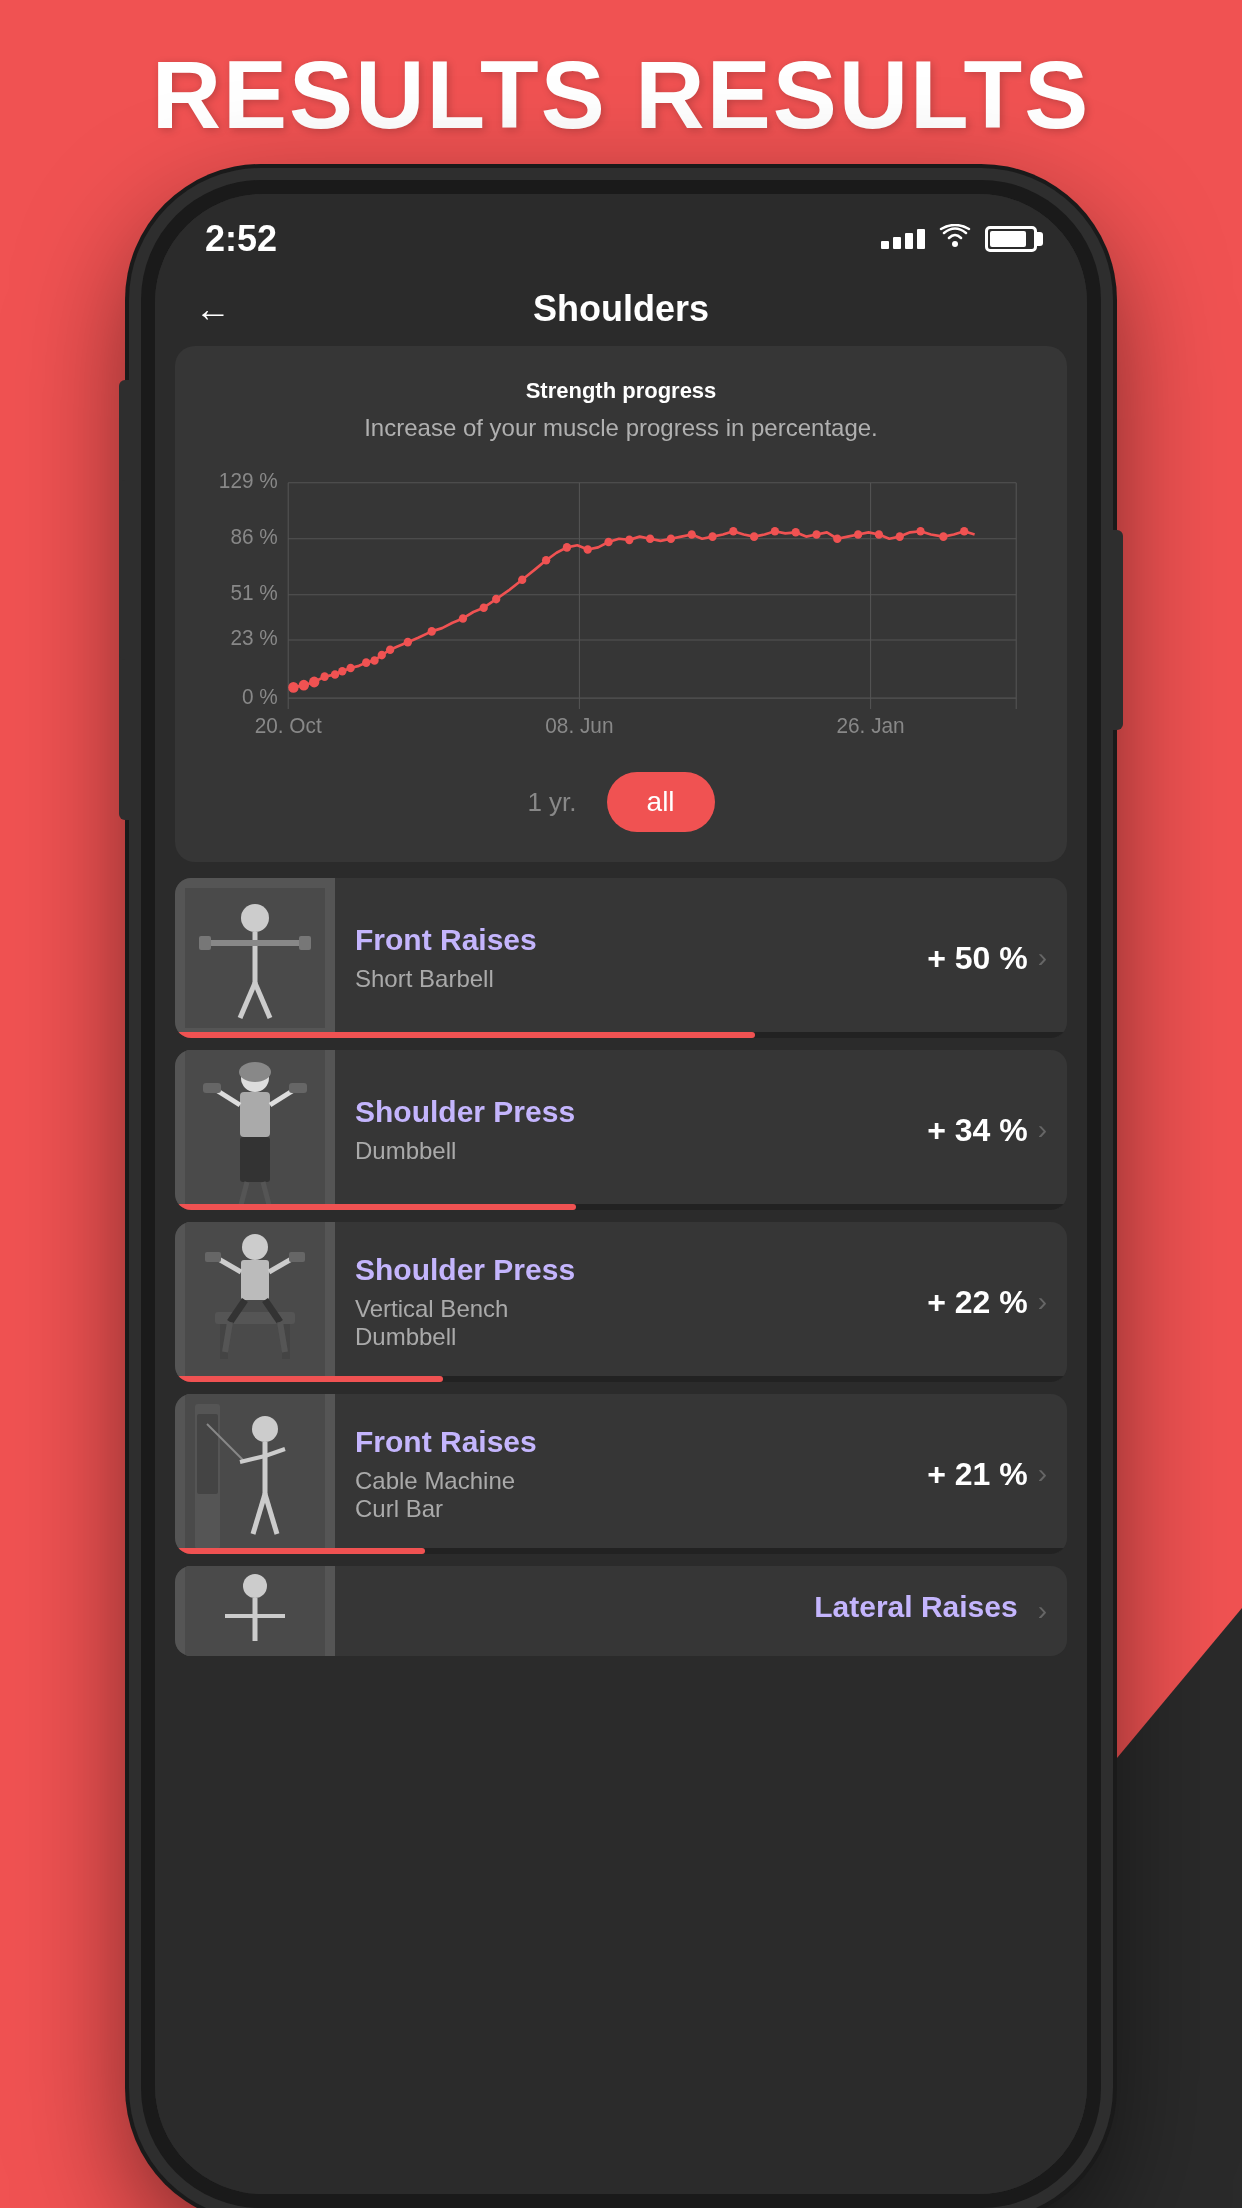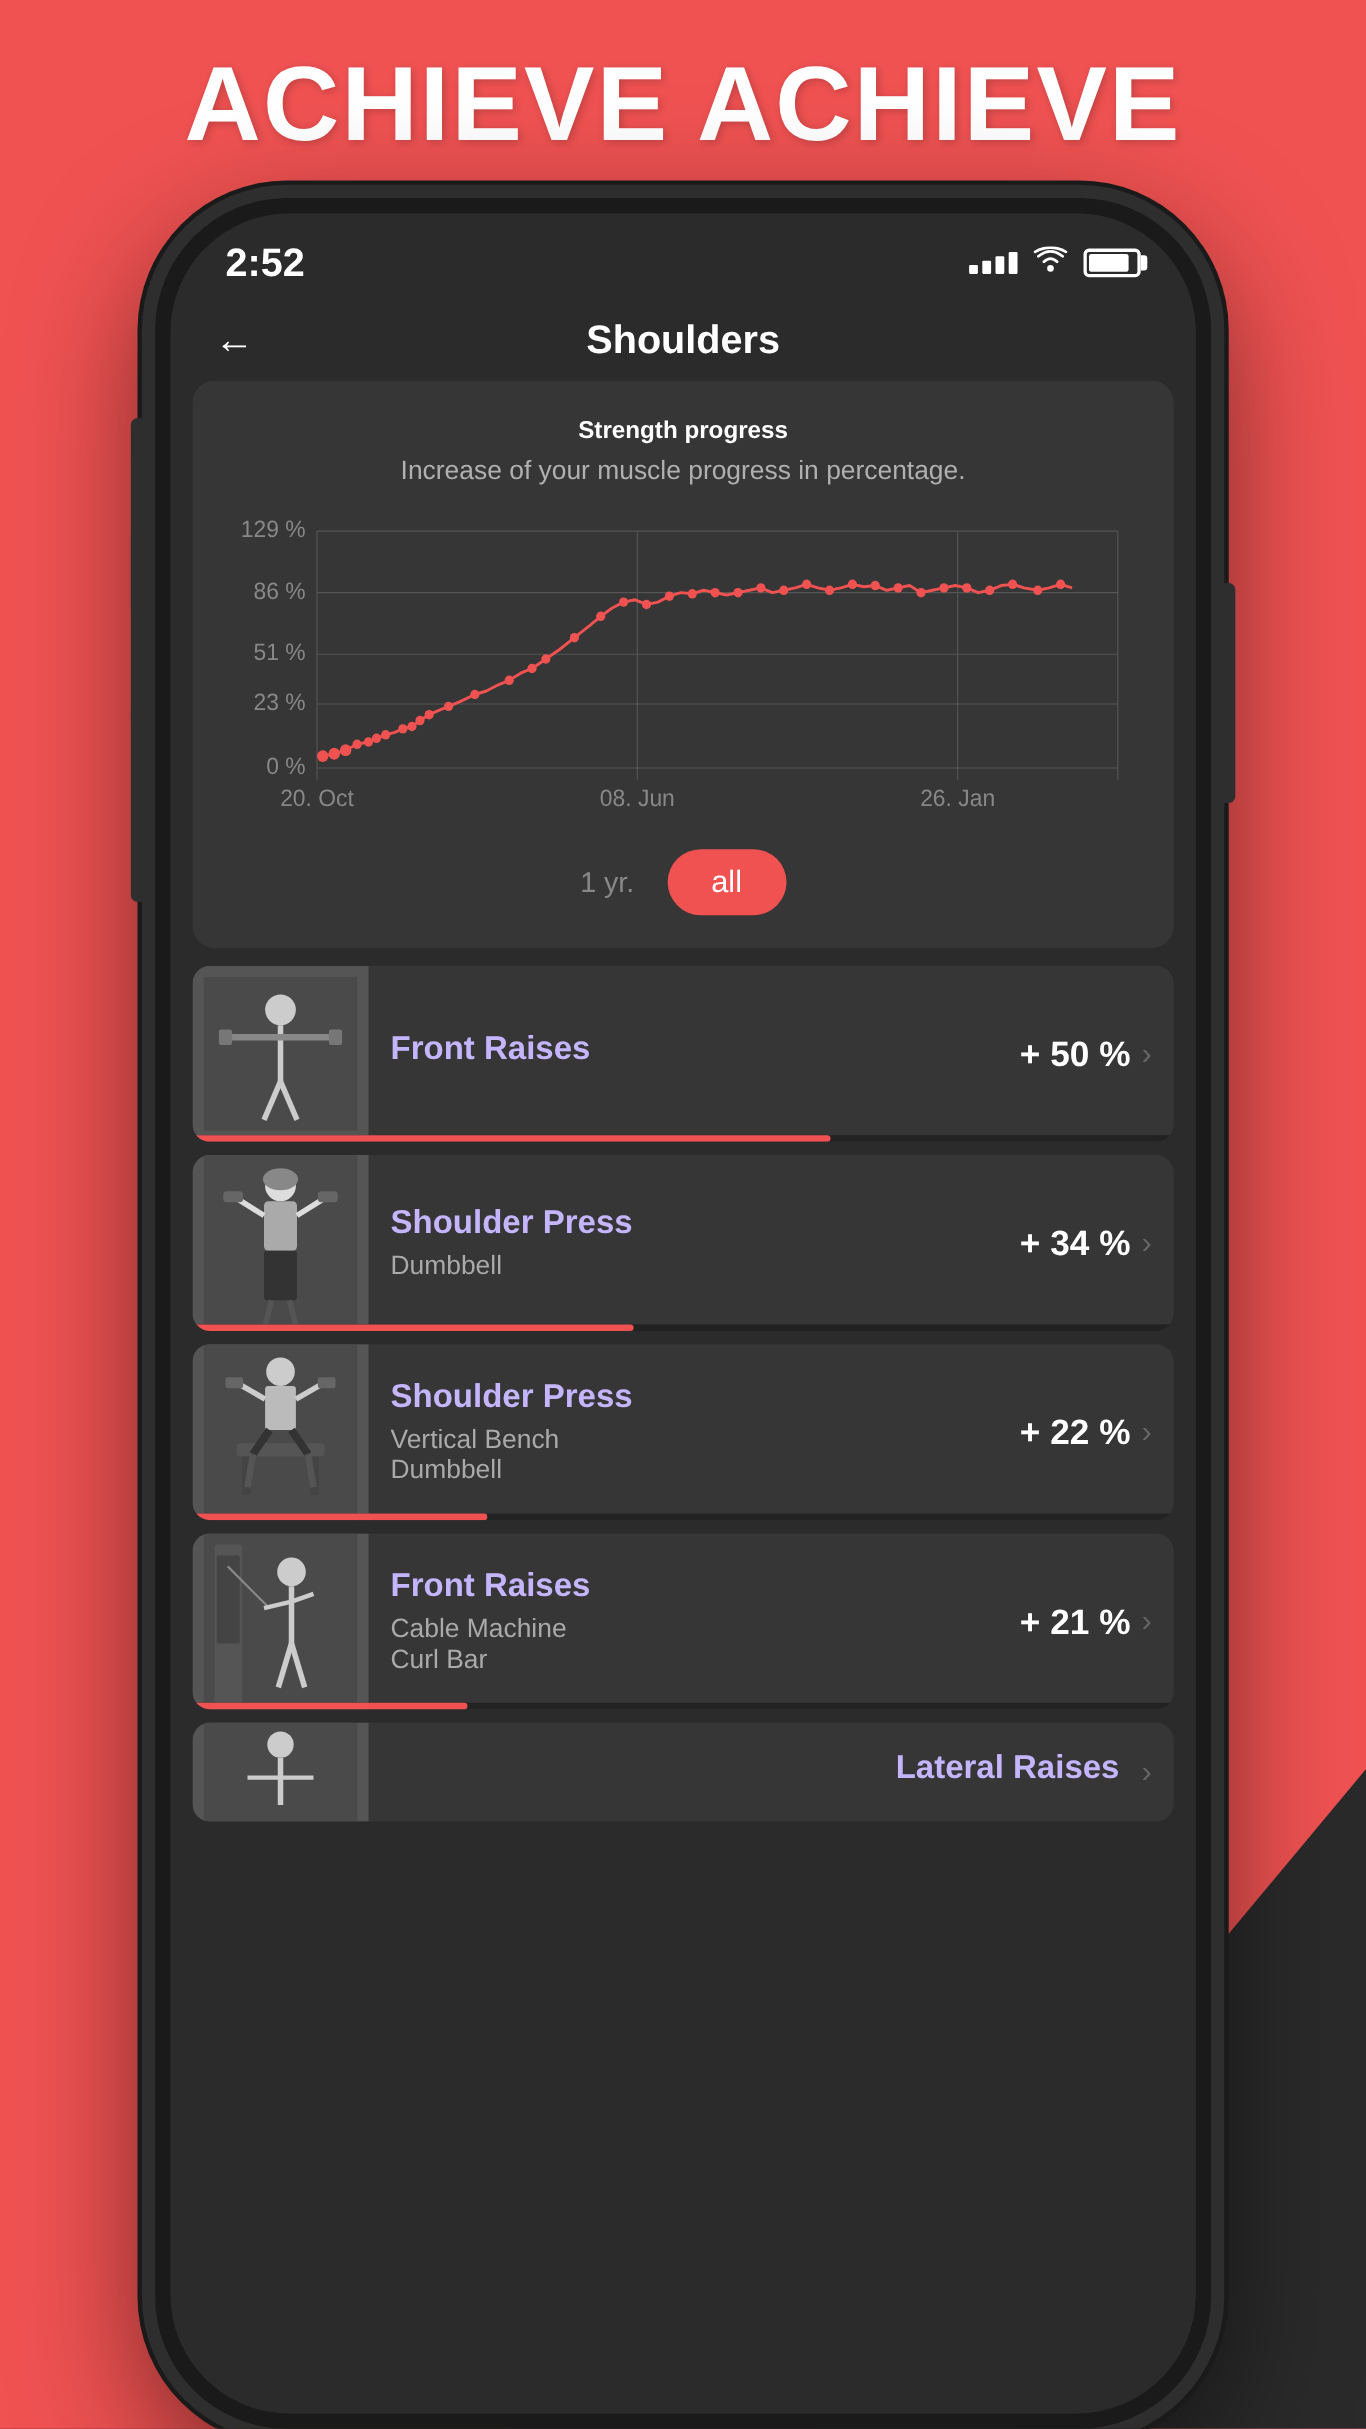--- a/index.html
+++ b/index.html
@@ -332,21 +332,21 @@
 
     .progress-bar-fill {
       height: 100%;
       background: #F05252;
       border-radius: 0 3px 3px 0;
     }
   </style>
 </head>
 <body>
 
-<div class="achieve-title">ACHIEVE ACHIEVE</div>
+<div class="achieve-title">RESULTS RESULTS</div>
 
 <div class="phone-wrapper">
   <div class="phone-shell"></div>
 
   <div class="phone-screen">
 
     <div class="status-bar">
       <span class="status-time">2:52</span>
       <div class="status-icons">
         <div class="signal-dots">
@@ -465,20 +465,21 @@
             <line x1="20" y1="55" x2="120" y2="55" stroke="#888" stroke-width="6"></line>
             <rect x="14" y="48" width="12" height="14" fill="#777" rx="2"></rect>
             <rect x="114" y="48" width="12" height="14" fill="#777" rx="2"></rect>
 
             <line x1="70" y1="95" x2="55" y2="130" stroke="#ccc" stroke-width="5"></line>
             <line x1="70" y1="95" x2="85" y2="130" stroke="#ccc" stroke-width="5"></line>
           </svg>
         </div>
         <div class="exercise-info">
           <div class="exercise-name">Front Raises</div>
+          <div class="exercise-equipment">Short Barbell</div>
         </div>
         <div class="exercise-percent">+ 50 %</div>
         <div class="exercise-chevron">›</div>
         <div class="progress-bar-container">
           <div class="progress-bar-fill" style="width: 65%"></div>
         </div>
       </div>
 
       <div class="exercise-item">
         <div class="exercise-image">

